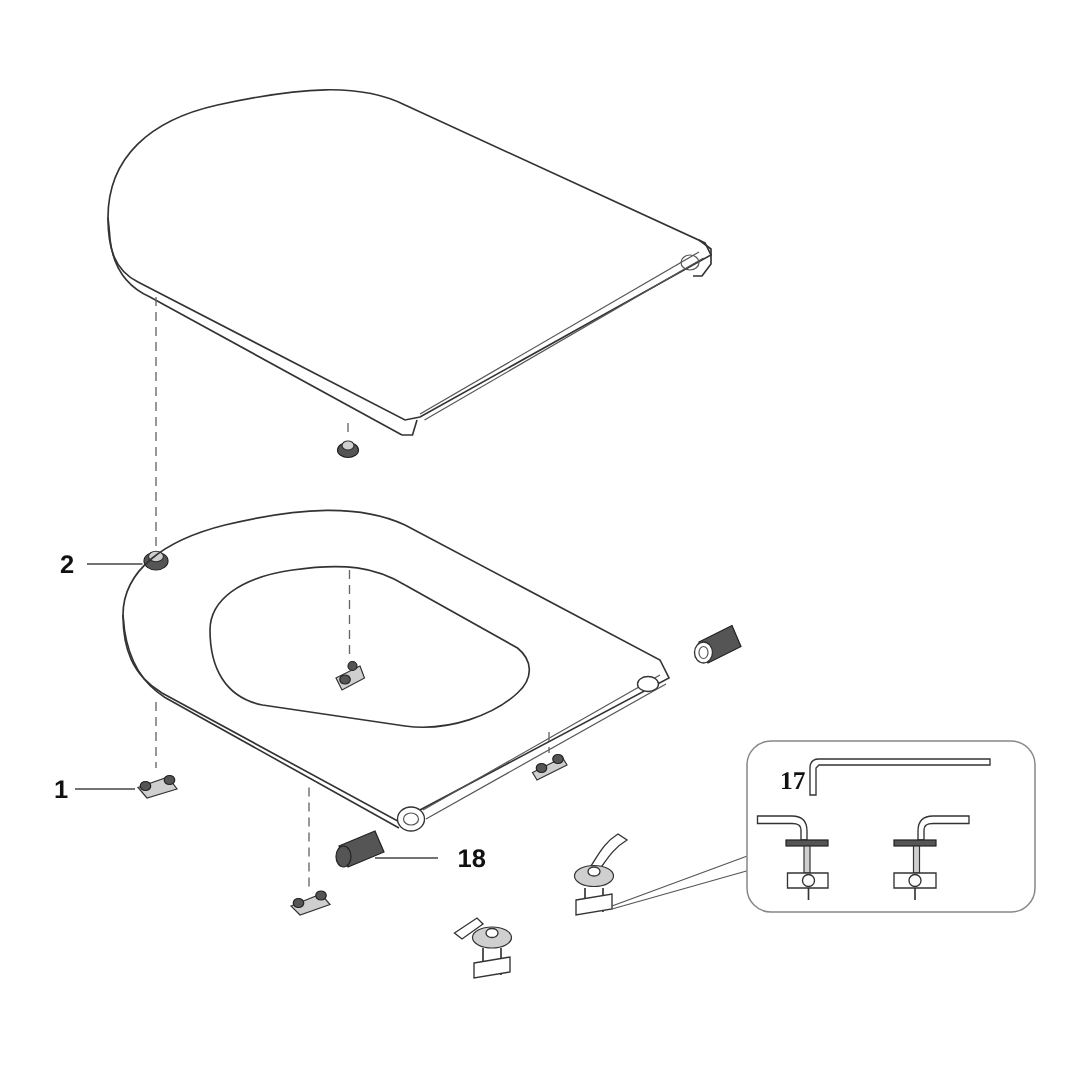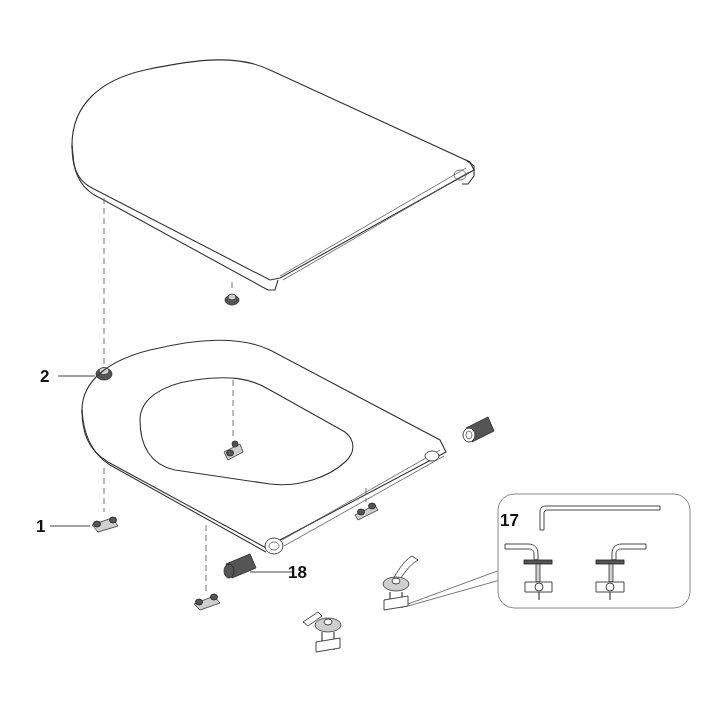--- a/index.html
+++ b/index.html
@@ -140,14 +140,14 @@
       <rect x="609" y="564" width="4" height="18" class="part-mid"></rect>
       <path class="part-white" d="M 596 582 L 624 582 L 624 592 L 596 592 Z"></path>
       <circle cx="610" cy="587" r="4" class="part-white"></circle>
       <path class="stroke" d="M 610 592 L 610 600"></path>
     </g>
   </g>
 </svg>
 
 <div class="label" style="left:40px; top:368px;">2</div>
 <div class="label" style="left:36px; top:518px;">1</div>
-<div class="label" style="left:288px; top:564px;">18</div>
-<div class="label" style="left:500px; top:512px;">17</div>
+<div class="label" style="left:305px; top:564px;">18</div>
+<div class="label" style="left:520px; top:512px;font-family:Liberation Serif, serif;">17</div>
 
 </body></html>

